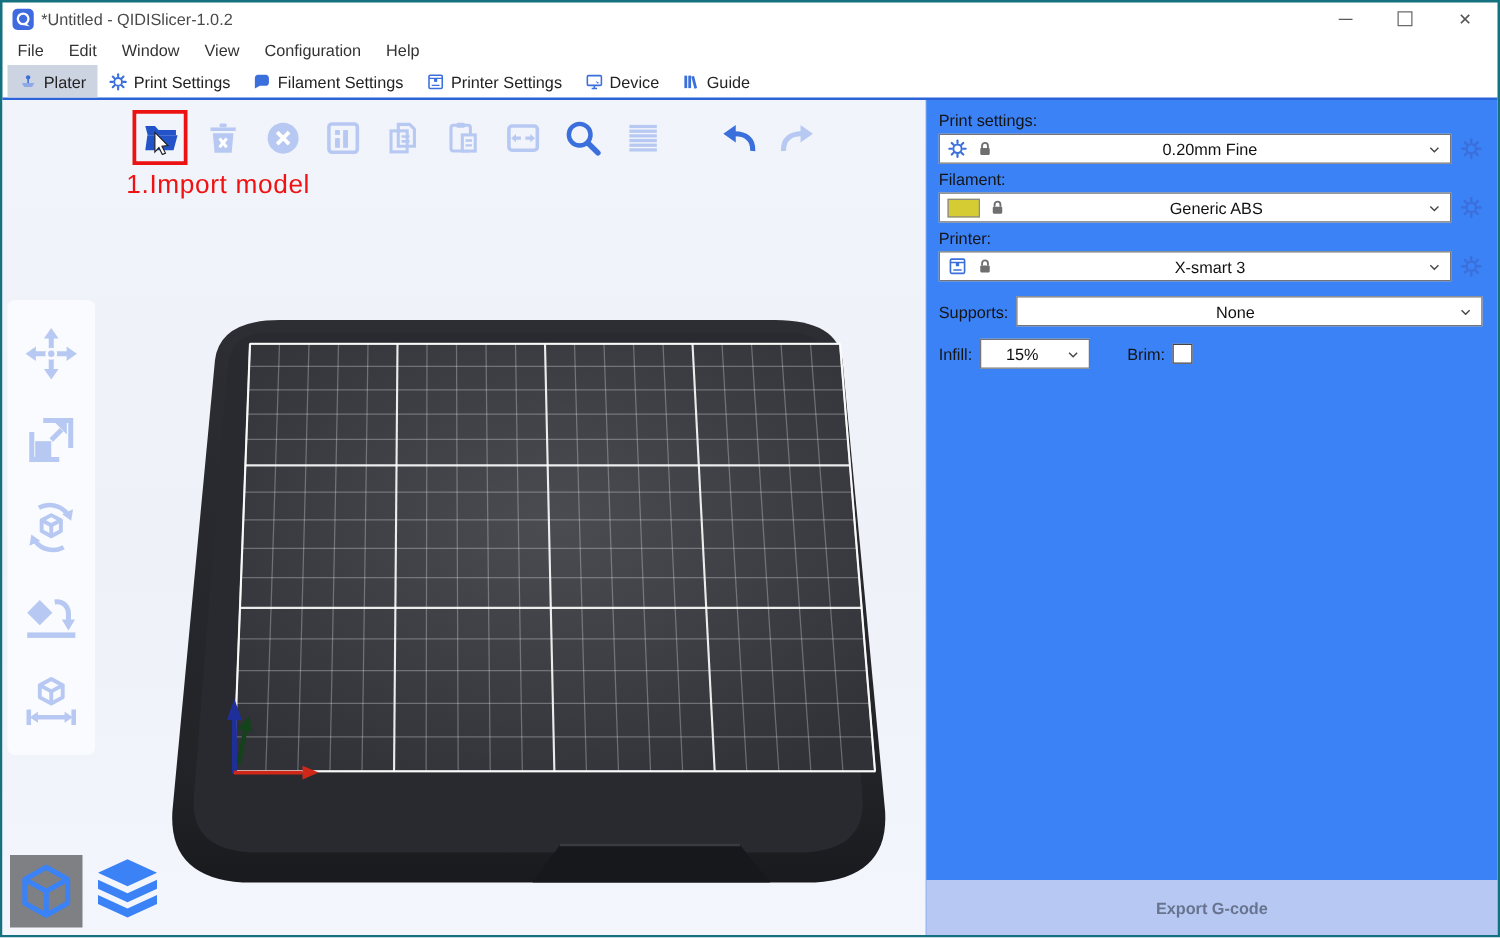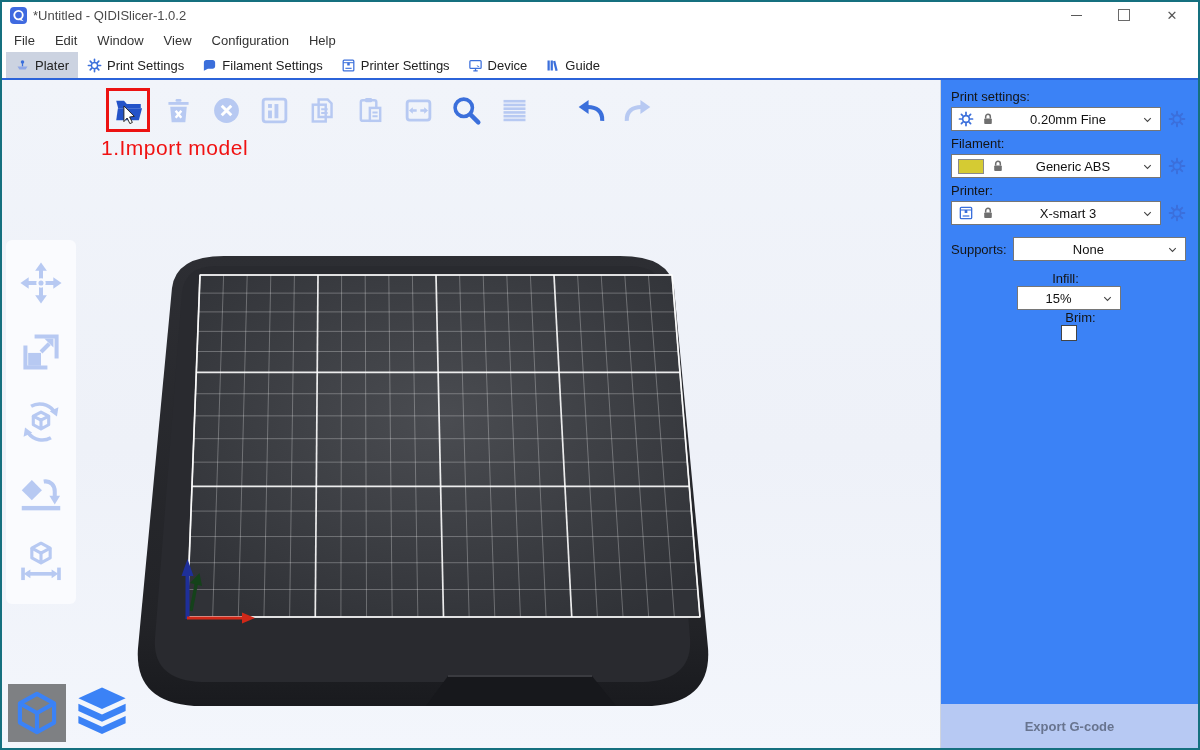--- a/index.html
+++ b/index.html
@@ -26,21 +26,21 @@
   .tabbar{height:26px;display:flex;align-items:center;border-bottom:2px solid #2b63d9;padding-left:4px;flex:none;}
   .tab{display:flex;align-items:center;gap:5px;padding:0 9px;height:26px;font-size:13px;color:#222;white-space:nowrap;}
   .tab.selected{background:#ccd3e1;}
   .tab svg{flex:none;}
   .modes{margin-left:auto;display:flex;align-items:center;padding-right:4px;}
   .mode{display:flex;align-items:center;gap:5px;padding:0 9px;height:26px;font-size:13px;color:#222;}
   .mode.selected{background:#d7d7d7;font-weight:bold;}
 
   
   .main{flex:1;display:flex;position:relative;min-height:0;}
-  .viewport{position:relative;width:938px;flex:none;
+  .viewport{position:relative;width:738px;flex:none;
             background:linear-gradient(180deg,#f1f4fa 0%,#eef1f8 55%,#f3f6fc 100%);overflow:hidden;}
   .right-panel{flex:1;background:#3b82f6;border-left:1px solid #cfd4dd;position:relative;
                padding:6px 12px 0 10px;box-sizing:border-box;}
 
   
   .top-toolbar{position:absolute;left:104px;top:8px;display:flex;align-items:center;}
   .ticon{width:38px;height:38px;margin-right:10px;display:flex;align-items:center;justify-content:center;flex:none;}
   .ticon.enabled{color:#3b6fdb;}
   .ticon.disabled{color:#b7c9f2;}
   .import-box{width:38px;height:38px;border:3px solid #ec1212;display:flex;align-items:center;justify-content:center;
@@ -71,23 +71,23 @@
   .combo-text{font-size:13px;color:#111;white-space:nowrap;overflow:hidden;flex:1;text-align:center;}
   .combo .chev{flex:none;color:#444;margin-left:auto;}
   .gear-btn{width:19px;height:19px;margin-left:6px;color:#3b6fdb;flex:none;display:flex;align-items:center;justify-content:center;}
   .lock{color:#6f6f6f;flex:none;display:flex;}
   .swatch{width:26px;height:15px;background:#d5cb33;border:1px solid #8a8a8a;flex:none;box-sizing:border-box;}
   .blue-ic{color:#3b6fdb;flex:none;display:flex;}
 
   .supports-row{display:flex;align-items:center;margin-top:12px;}
   .supports-row .panel-label{margin:0 6px 0 0;}
   .supports-combo{flex:1;padding-left:4px;}
-  .infill-row{display:flex;align-items:center;margin-top:10px;flex-direction:column;}
+  .infill-row{display:flex;align-items:center;margin-top:10px;}
   .infill-row .panel-label{margin:0 6px 0 0;}
-  .infill-combo{width:104px;flex:none;}
+  .infill-combo{width:88px;flex:none;}
   .brim-label{margin-left:30px !important;}
   .checkbox{width:14px;height:14px;border:1px solid #444;background:#fff;display:inline-block;}
 
   .export-btn{position:absolute;left:0;right:0;bottom:0;height:44px;background:#b7c9f3;
               display:flex;align-items:center;justify-content:center;
               font-size:13px;font-weight:bold;color:#68748f;text-align:center;}
 </style>
 </head>
 <body>
 

